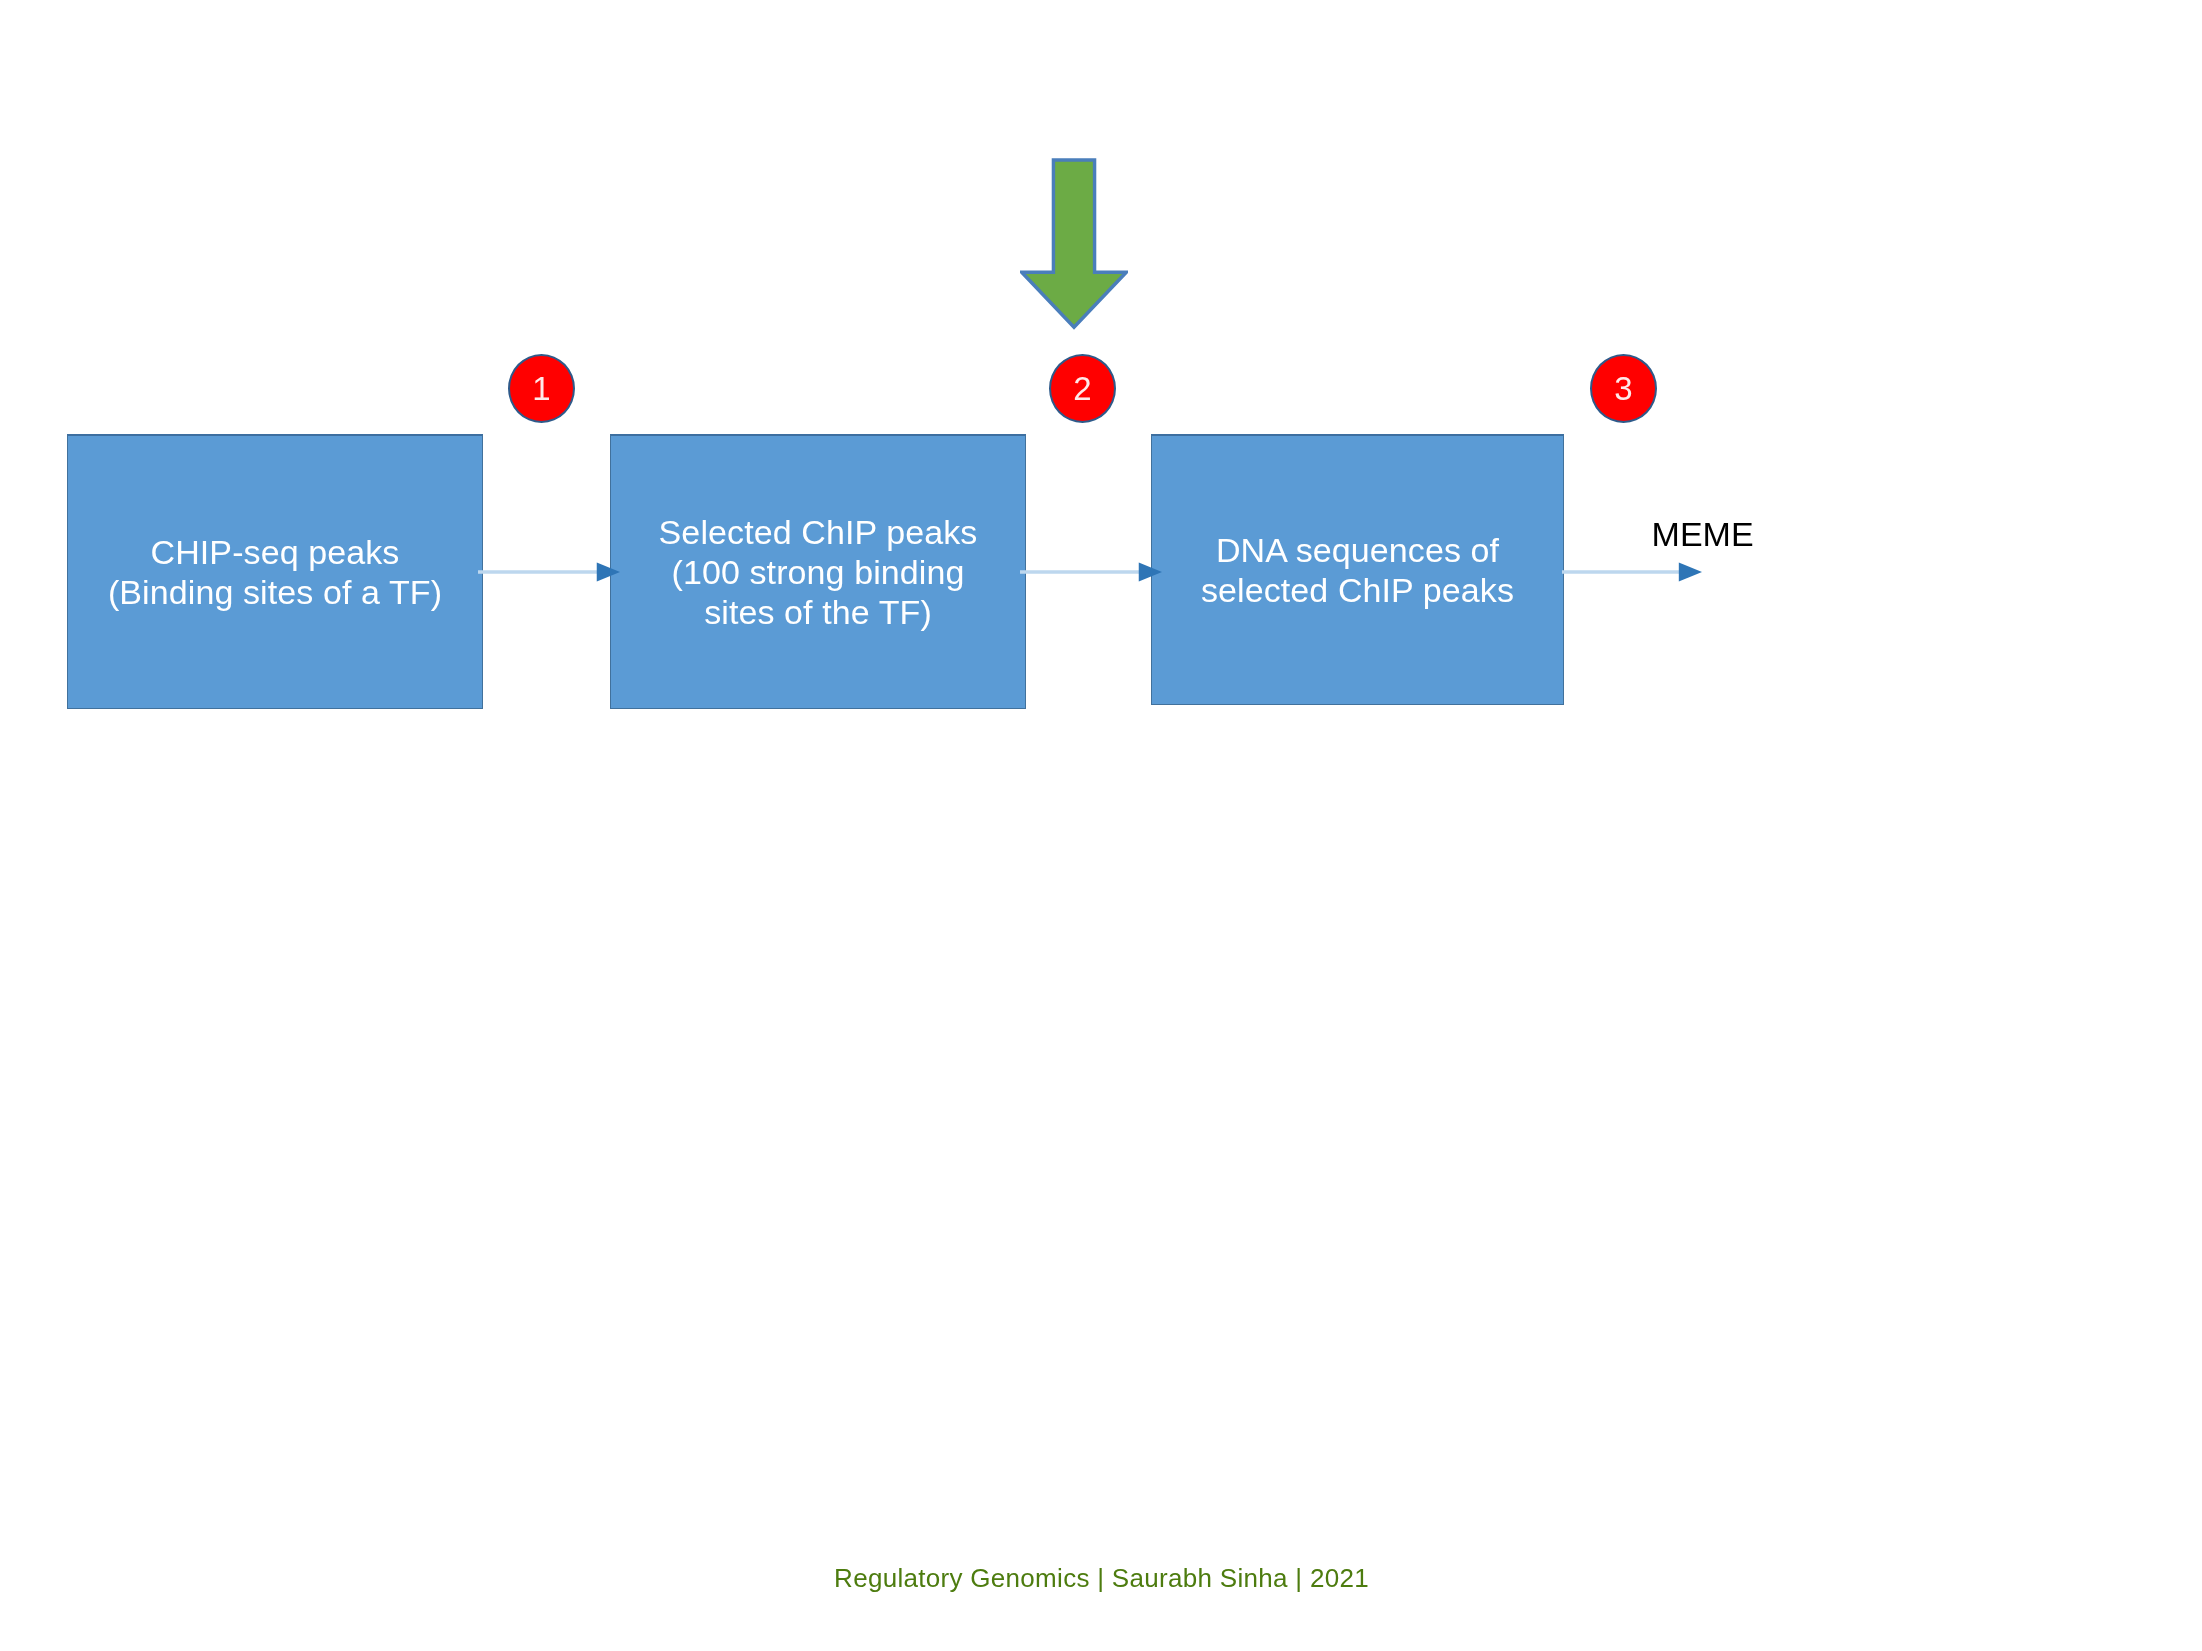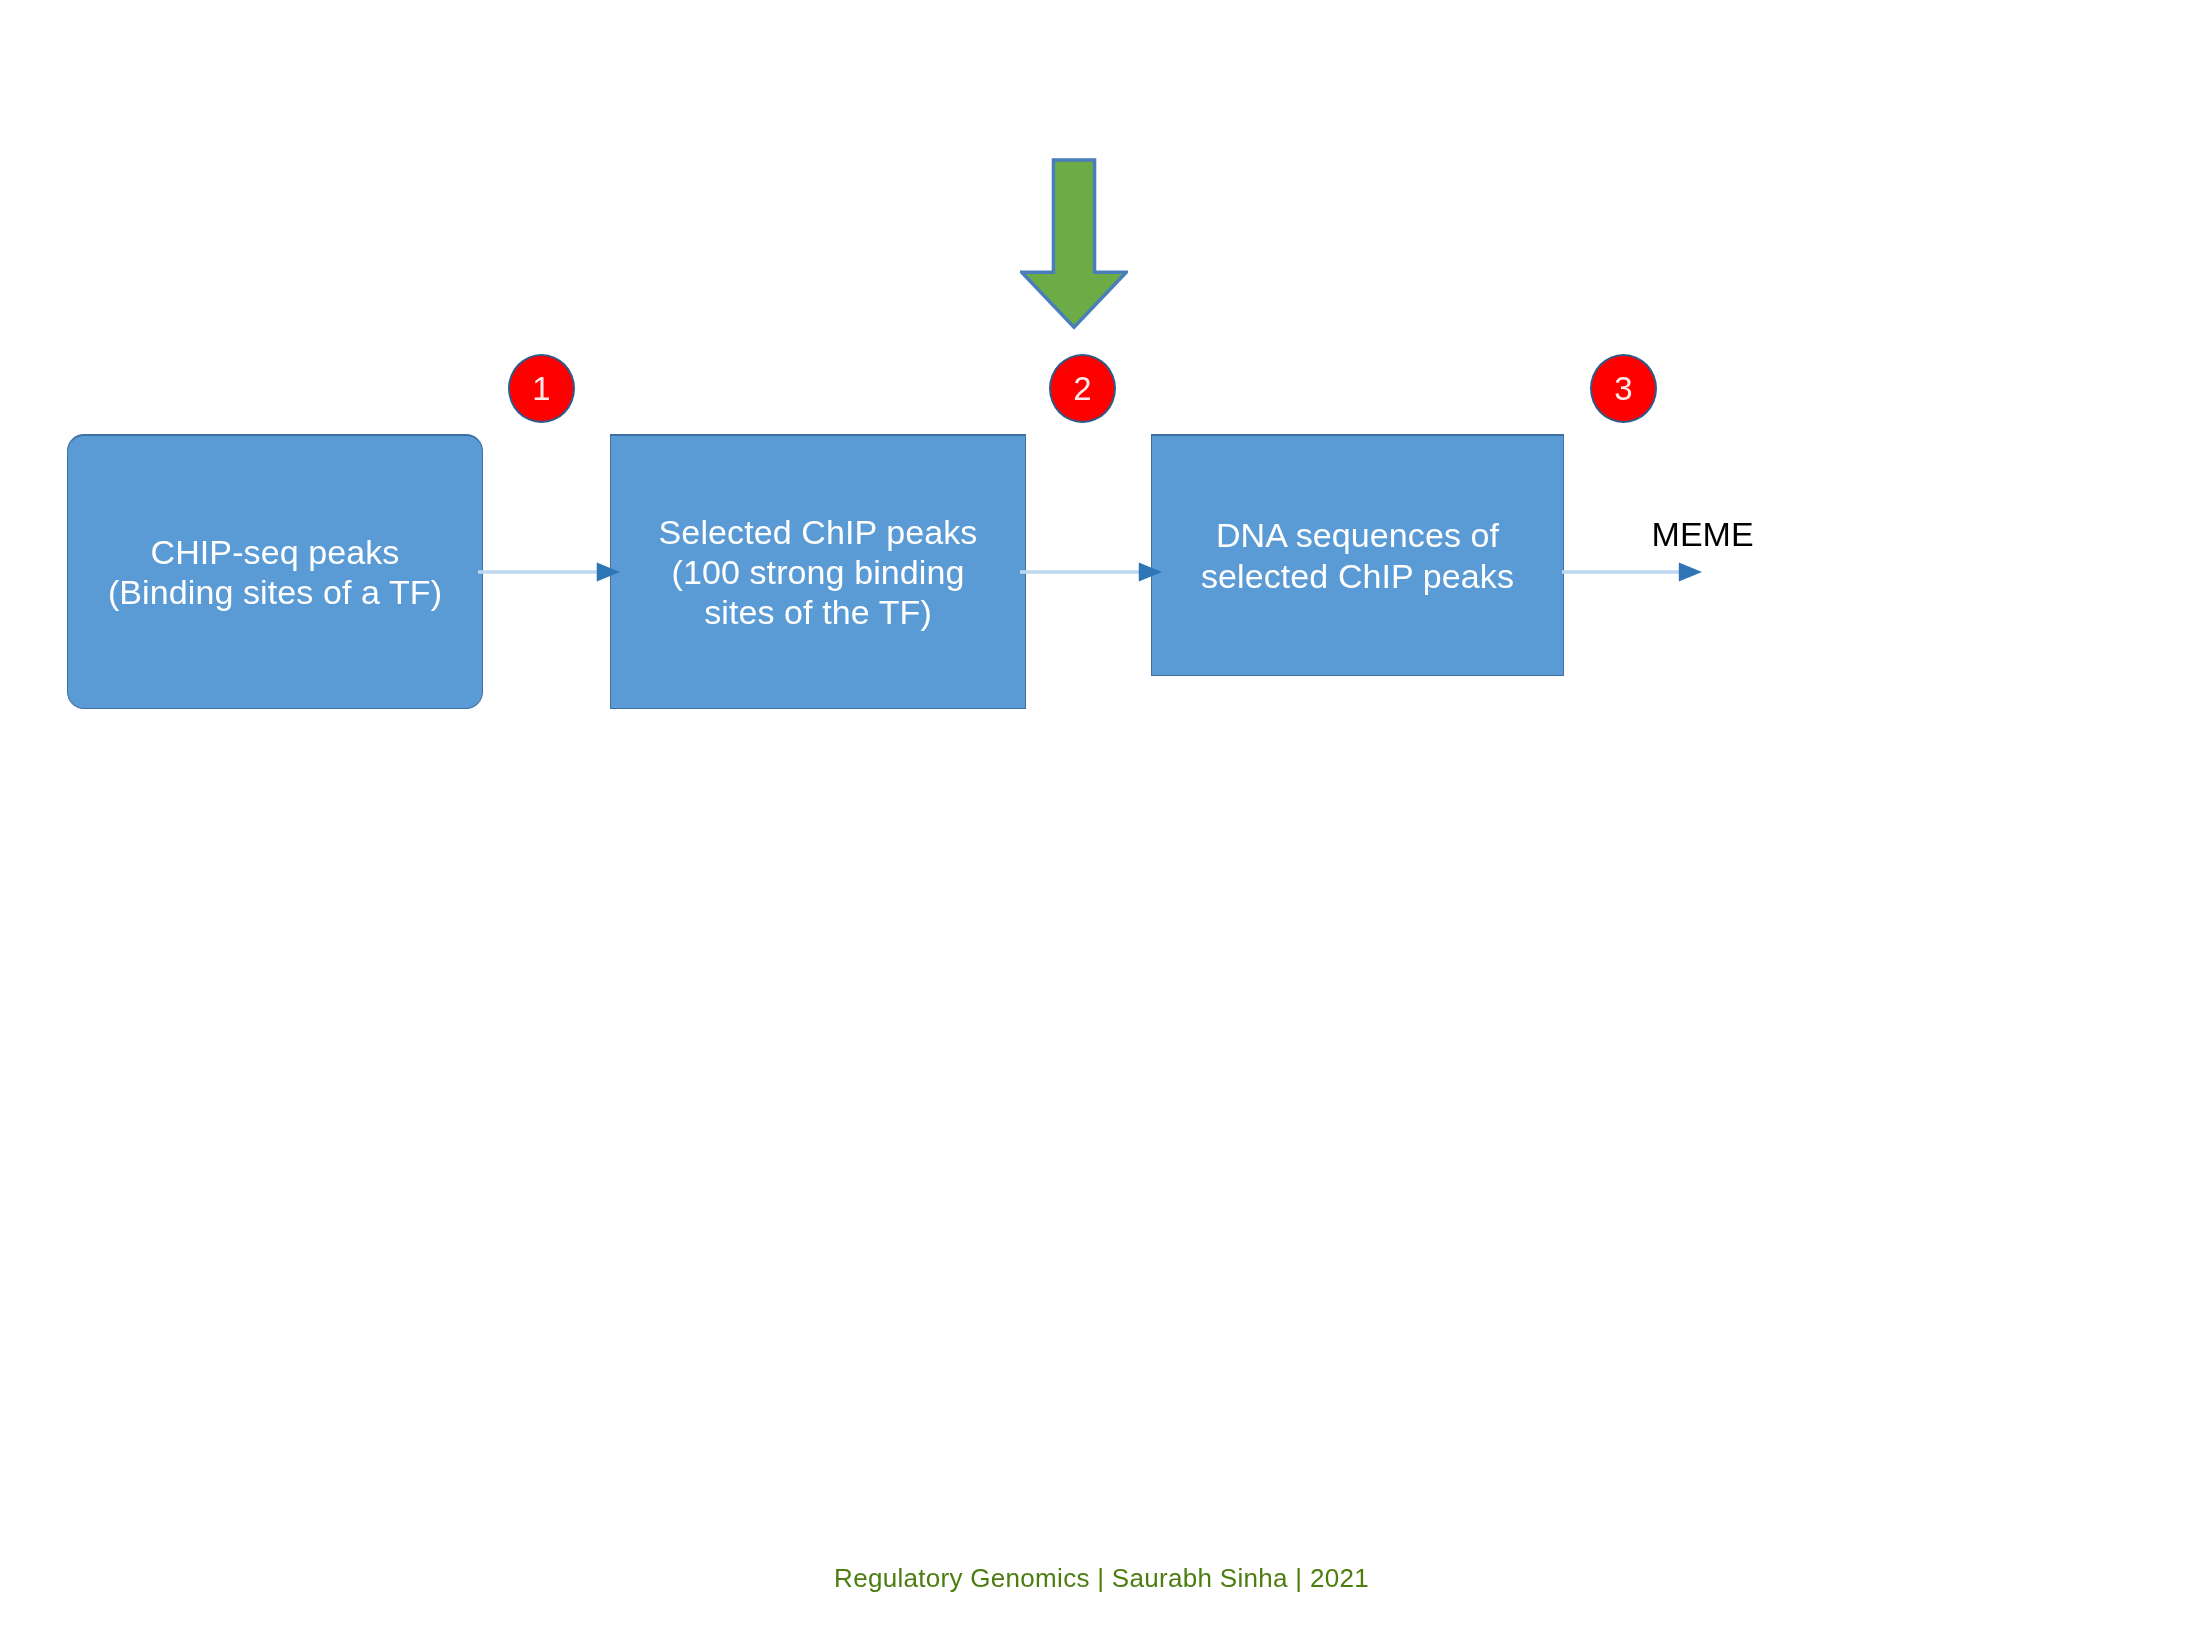--- a/index.html
+++ b/index.html
@@ -36,23 +36,23 @@
     display: block;
     color: #FFFFFF;
     font-size: 34px;
     line-height: 1.18;
     font-weight: 400;
     padding: 0 12px;
     white-space: pre-line;
     letter-spacing: 0.1px;
   }
 
-  #box-1 { left: 67px;   top: 434px; width: 416px; height: 275px; border-radius: 17px; }
+  #box-1 { left: 67px;   top: 434px; width: 416px; height: 275px; }
   #box-2 { left: 610px;  top: 434px; width: 416px; height: 275px; }
-  #box-3 { left: 1151px; top: 434px; width: 413px; height: 242px; }
+  #box-3 { left: 1151px; top: 434px; width: 413px; height: 271px; }
   #box-4 { left: 1692px; top: 434px; width: 417px; height: 275px; }
 
   
   .connector {
     position: absolute;
     height: 26px;
     display: block;
   }
   #conn-1 { left: 478px;  top: 559px; width: 142px; }
   #conn-2 { left: 1020px; top: 559px; width: 142px; }

